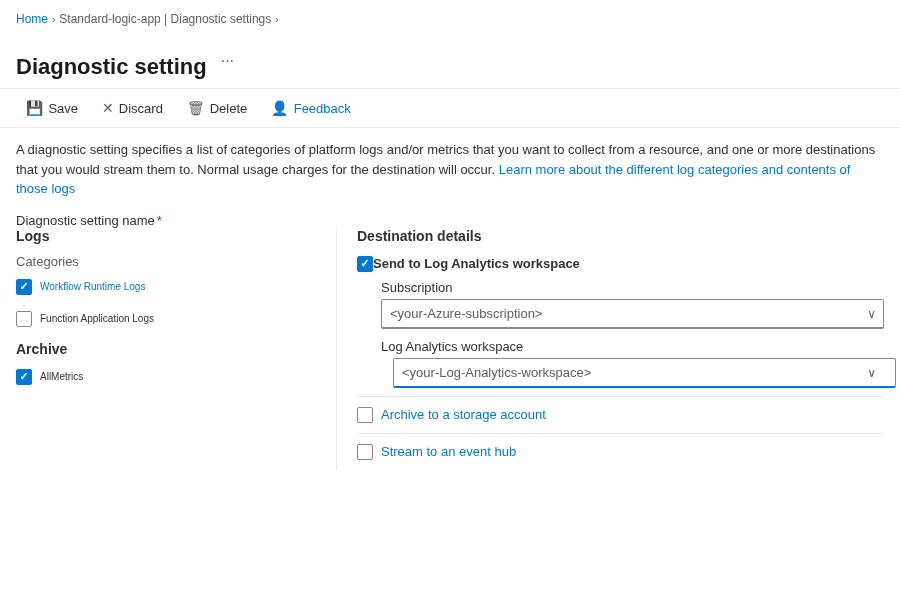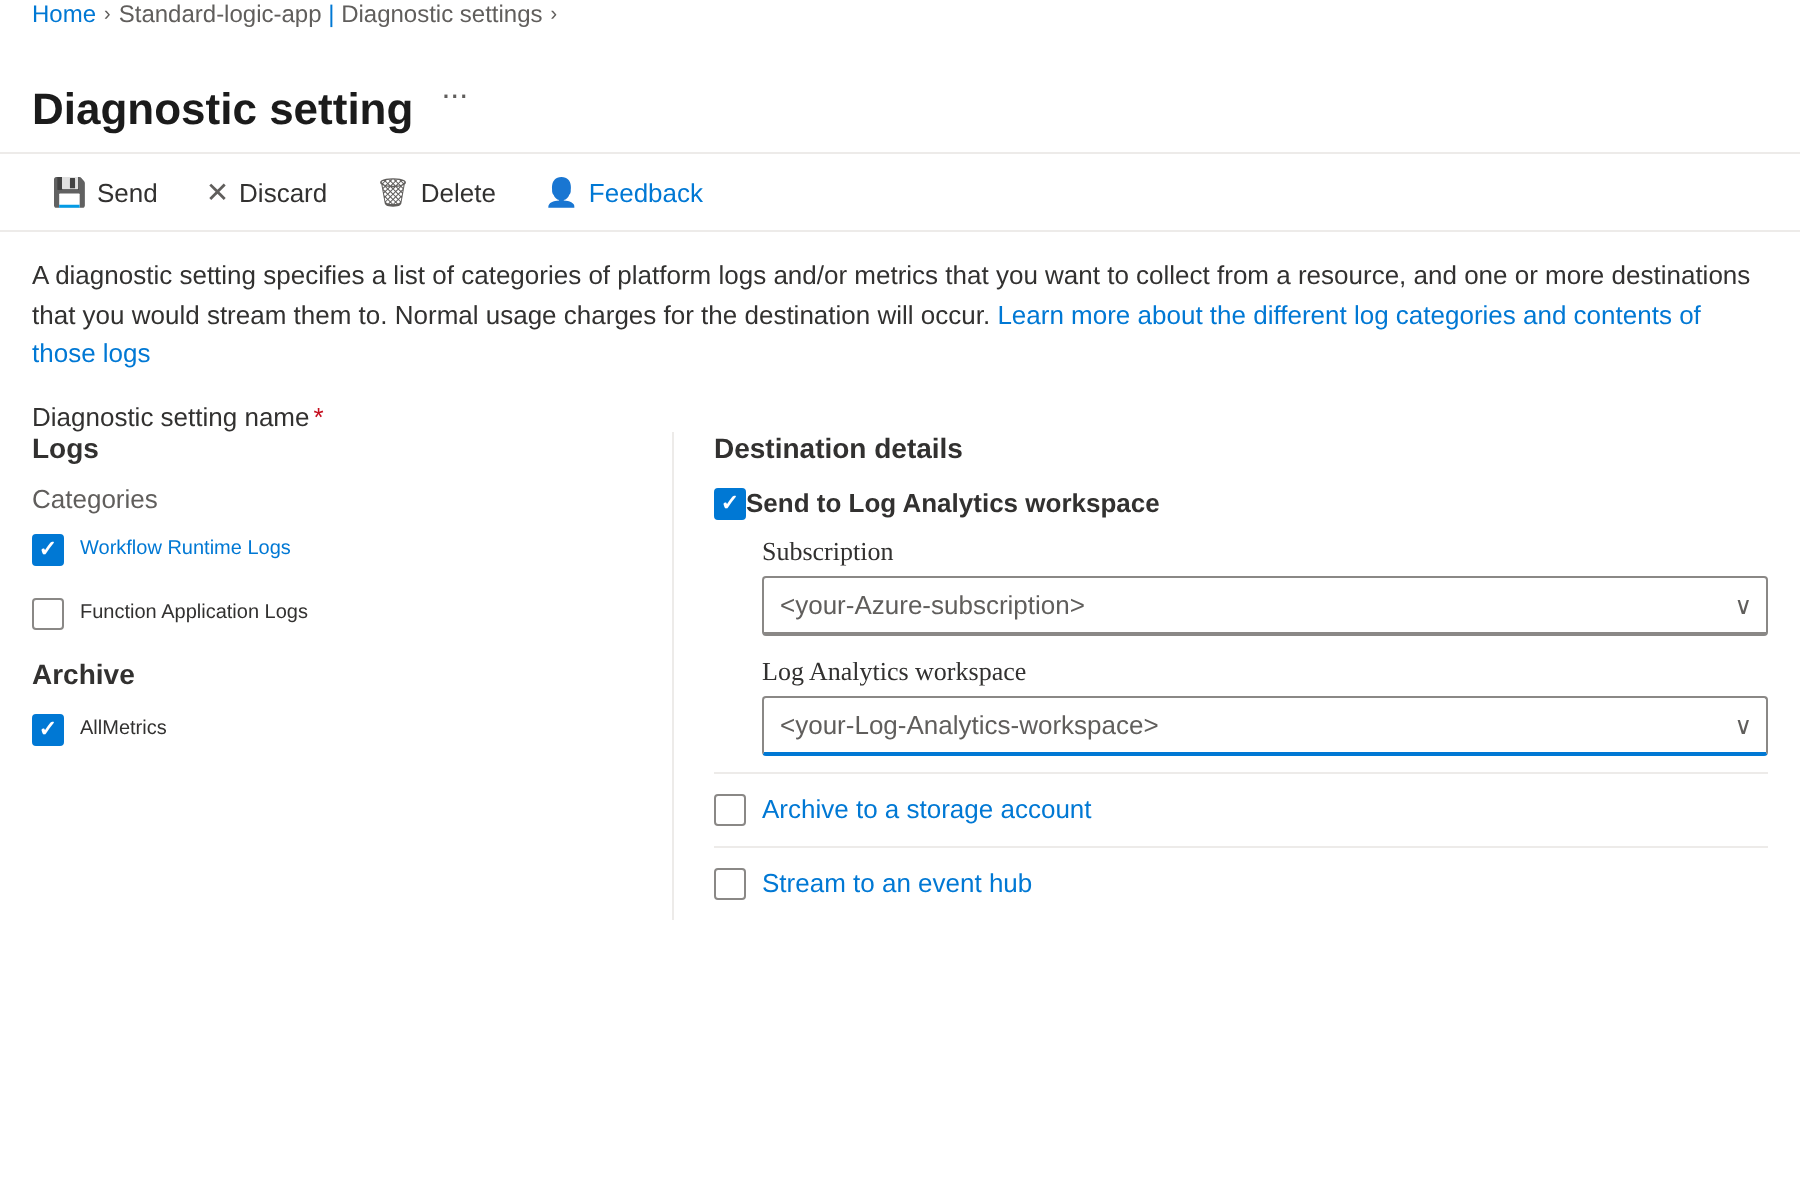--- a/index.html
+++ b/index.html
@@ -8,21 +8,21 @@
       font-size: 13px;
       color: #323130;
       background: #fff;
       width: 900px;
       height: 600px;
       overflow: hidden;
     }
     .breadcrumb {
       display: flex;
       align-items: center;
-      padding: 0 16px 4px 16px;
+      padding: 12px 16px 4px 16px;
       font-size: 12px;
       color: #0078d4;
       gap: 4px;
     }
     .breadcrumb span { color: #605e5c; }
     .breadcrumb a { color: #0078d4; text-decoration: none; }
     .chevron { color: #605e5c; font-size: 10px; }
 
     .page-title-row {
       display: flex;
@@ -191,21 +191,20 @@
     }
 
     .dropdown-wrapper {
       margin-bottom: 10px;
     }
     .dropdown-label {
       font-size: 13px;
       color: #323130;
       margin-bottom: 4px;
       font-weight: 400;
-      font-family: Liberation Serif, serif;
     }
     .dropdown-select {
       width: 100%;
       height: 30px;
       border: 1px solid #8a8886;
       border-radius: 2px;
       padding: 0 8px;
       font-size: 13px;
       color: #605e5c;
       background: #fff;
@@ -273,21 +272,21 @@
 </div>
 
 <div class="page-title-row">
   <h1 class="page-title">Diagnostic setting</h1>
   <button class="ellipsis-btn">...</button>
 </div>
 
 <div class="toolbar">
   <button class="toolbar-btn">
     <span class="toolbar-icon">💾</span>
-    <span>Send</span>
+    <span>Save</span>
   </button>
   <button class="toolbar-btn">
     <span class="toolbar-icon">✕</span>
     <span>Discard</span>
   </button>
   <button class="toolbar-btn">
     <span class="toolbar-icon">🗑</span>
     <span>Delete</span>
   </button>
   <button class="toolbar-btn">
@@ -348,21 +347,21 @@
           <select class="dropdown-select" style="border-bottom:2px solid #8a8886;">
             <option>&lt;your-Azure-subscription&gt;</option>
           </select>
           <span class="select-arrow">∨</span>
         </div>
       </div>
 
       <div class="dropdown-wrapper" style="margin-left:24px; margin-bottom:8px;">
         <div class="dropdown-label">Log Analytics workspace</div>
         <div class="select-wrapper">
-          <select class="dropdown-select" style="border-bottom:2px solid #0078d4;">
+          <select class="dropdown-select" style="border-bottom:2px solid #0078d4;margin-left:12px;">
             <option>&lt;your-Log-Analytics-workspace&gt;</option>
           </select>
           <span class="select-arrow">∨</span>
         </div>
       </div>
 
       <div class="dest-option-row">
         <div class="checkbox-custom"></div>
         <span class="dest-option-label link-style">Archive to a storage account</span>
       </div>

